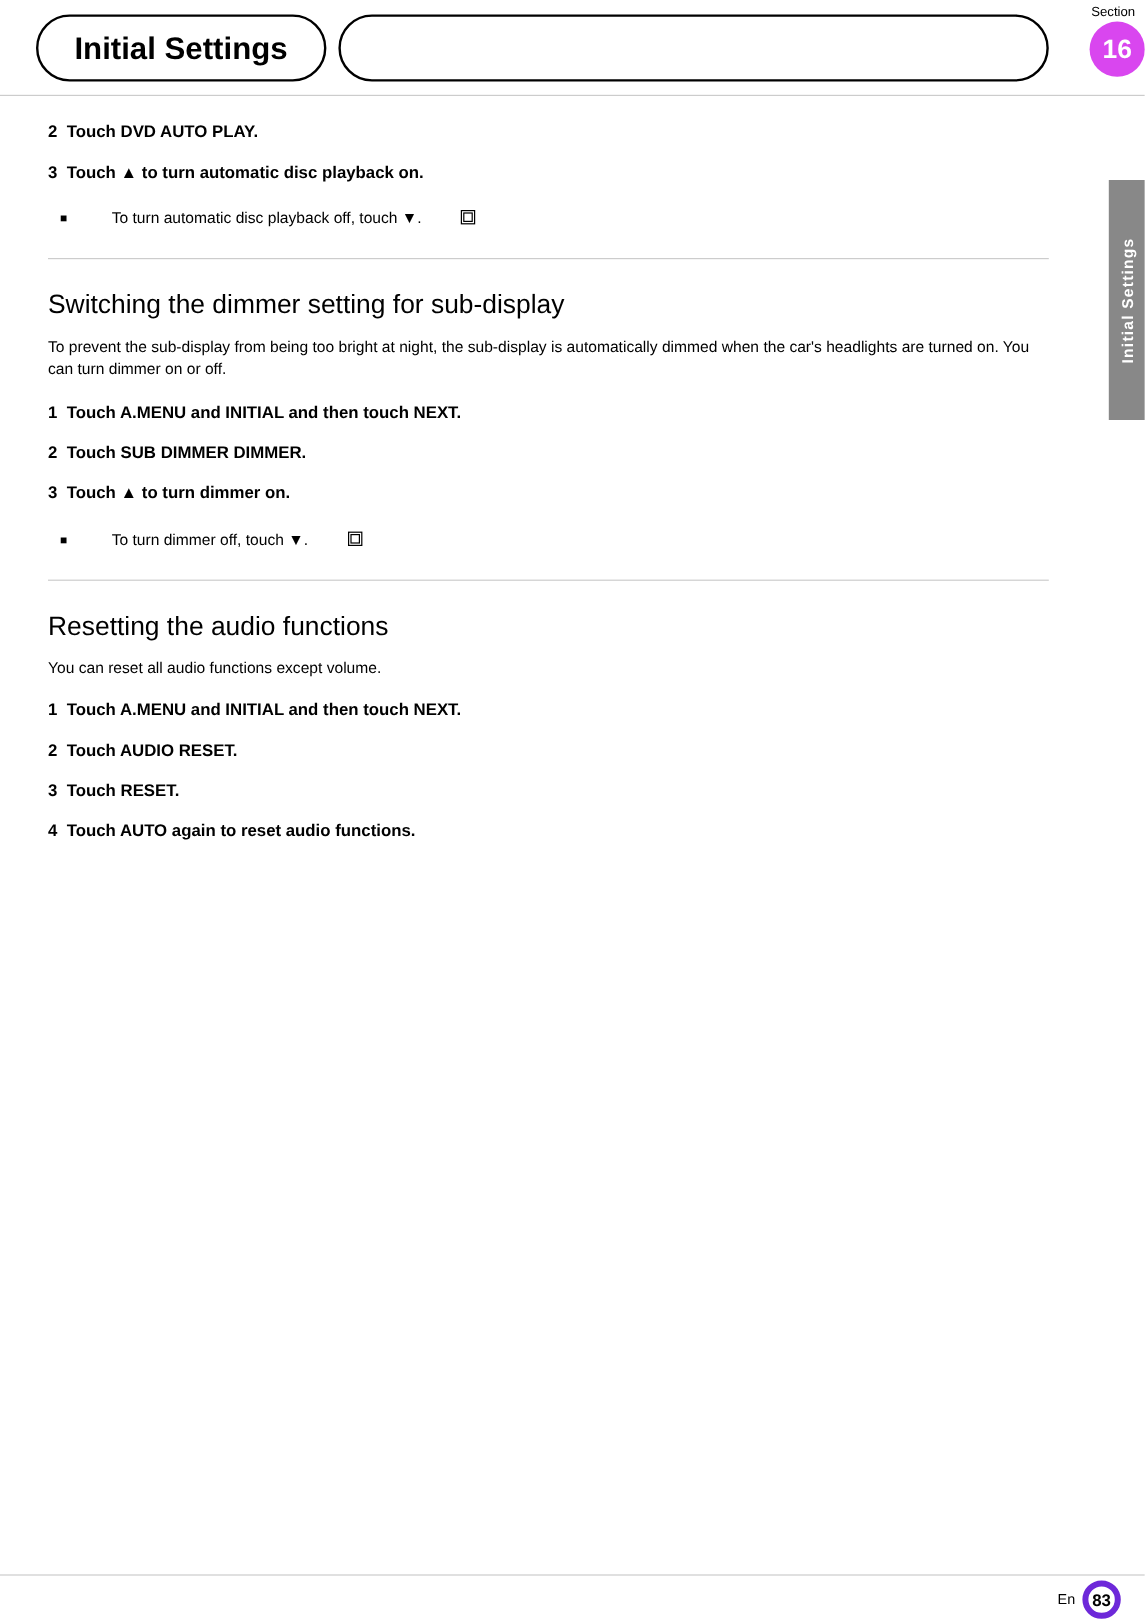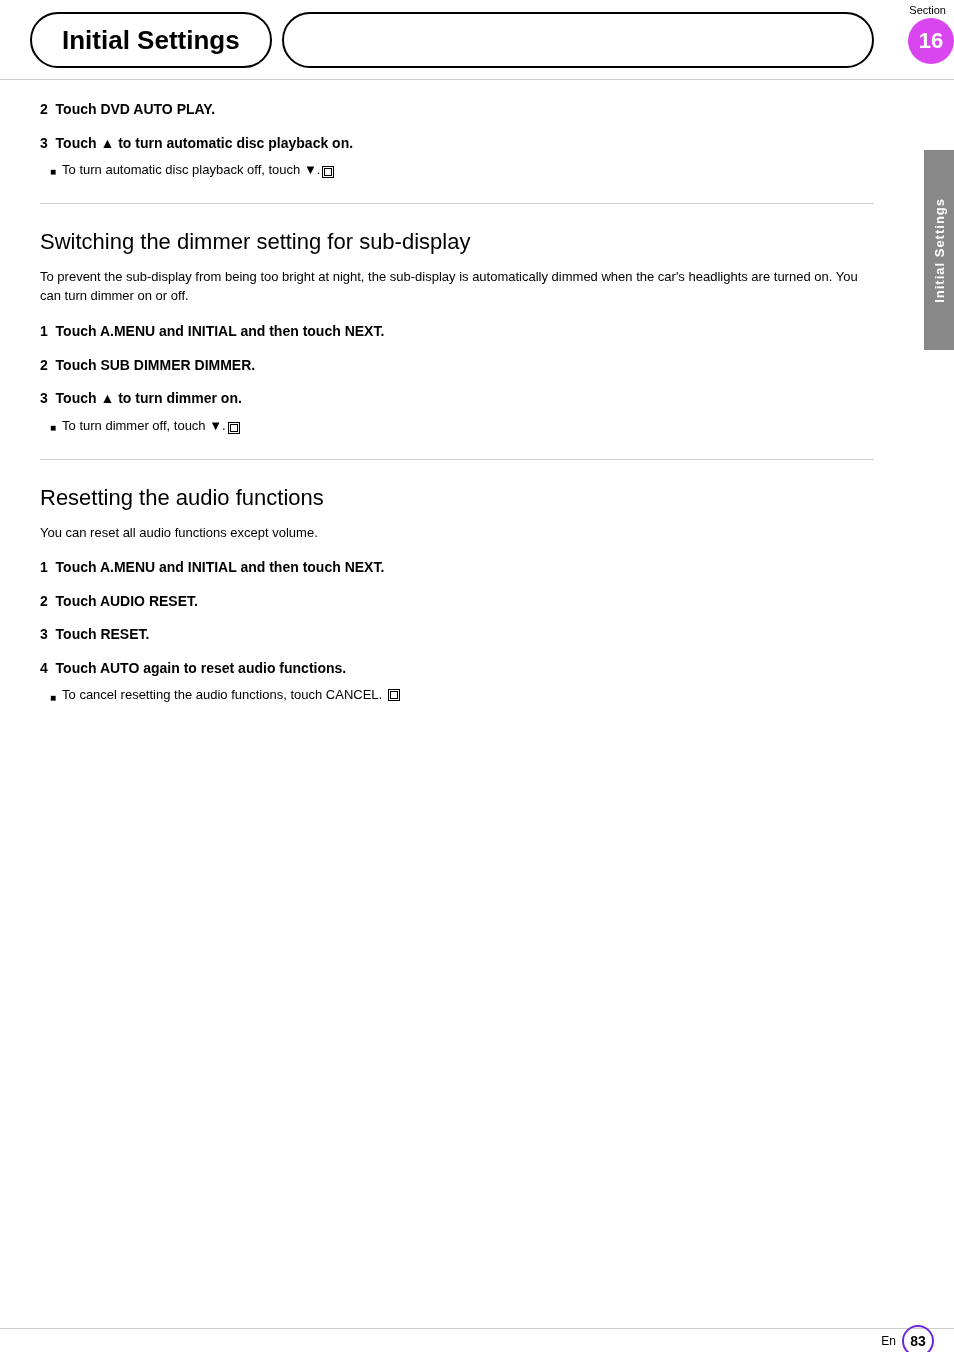--- a/index.html
+++ b/index.html
@@ -132,25 +132,26 @@
     }
 
     .step-bold {
       font-weight: bold;
       font-size: 14px;
       line-height: 1.4;
     }
 
     .bullet-item {
       display: flex;
-      align-items: flex-end;
-      margin-top: 8px;
+      align-items: center;
+      margin-top: 20px;
       margin-left: 10px;
       font-size: 13px;
       line-height: 1.4;
+      gap: 31px;
     }
 
     .bullet-item::before {
       content: '■';
       font-size: 10px;
       margin-right: 6px;
       margin-top: 2px;
       flex-shrink: 0;
     }
 
@@ -174,41 +175,41 @@
       border-top: 1px solid #ccc;
       margin: 24px 0;
     }
 
     
     .bottom-bar {
       position: absolute;
       bottom: 0;
       left: 0;
       right: 0;
-      height: 24px;
+      height: 40px;
       display: flex;
       align-items: center;
       justify-content: flex-end;
       padding: 0 20px;
       border-top: 1px solid #ccc;
     }
 
     .page-num-area {
       display: flex;
       align-items: center;
       gap: 6px;
     }
 
     .page-num-label {
       font-size: 12px;
       color: #000;
     }
 
     .page-num-circle {
-      border: 2px solid #6d28d9;
+      border: 5px solid #6d28d9;
       border-radius: 50%;
       width: 32px;
       height: 32px;
       display: flex;
       align-items: center;
       justify-content: center;
       font-size: 14px;
       font-weight: bold;
     }
 
@@ -320,26 +321,20 @@
     <div class="step-item">
       <span class="step-bold">
         <span>3</span>&nbsp;&nbsp;<span>Touch RESET.</span>
       </span>
     </div>
 
     <div class="step-item">
       <span class="step-bold">
         <span>4</span>&nbsp;&nbsp;<span>Touch AUTO again to reset audio functions.</span>
       </span>
-      <div class="bullet-item">
-        <span>
-          <span>To cancel resetting the audio functions, touch CANCEL.</span>
-          <span class="small-square-icon"></span>
-        </span>
-      </div>
     </div>
 
   </div>
 
   <div class="bottom-bar">
     <div class="page-num-area">
       <span class="page-num-label">En</span>
       <div class="page-num-circle">83</div>
     </div>
   </div>

